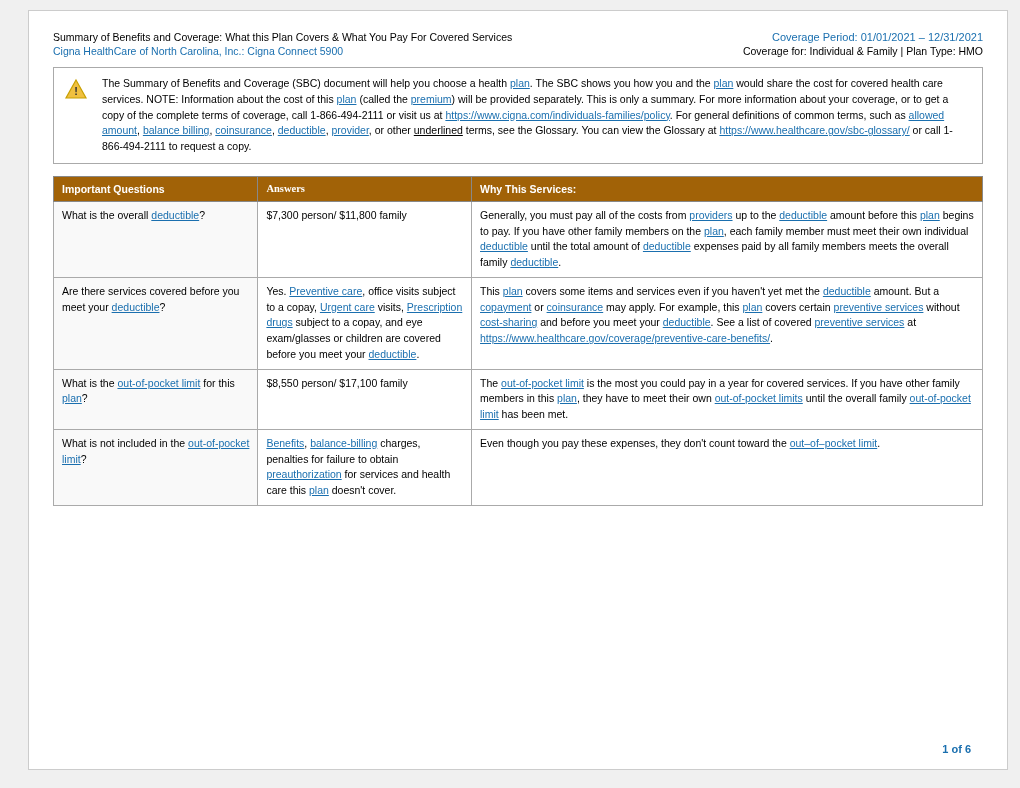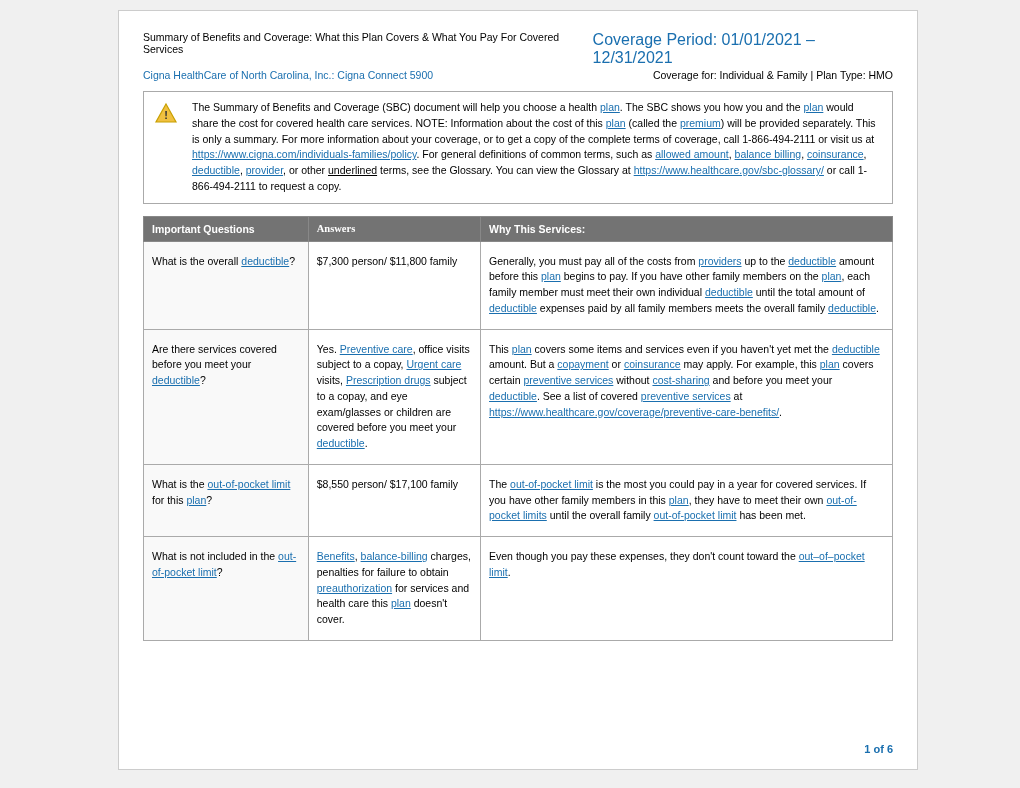--- a/index.html
+++ b/index.html
@@ -7,40 +7,40 @@
       font-family: Arial, sans-serif;
       font-size: 11px;
       background: #f0f0f0;
       display: flex;
       justify-content: center;
       align-items: flex-start;
       min-height: 788px;
       padding: 10px;
     }
     .page {
-      width: 800px;
+      width: 980px;
       min-height: 760px;
       background: #fff;
       padding: 20px 24px 40px 24px;
       position: relative;
       border: 1px solid #ccc;
       margin-left: 16px;
     }
     .header-top {
       display: flex;
       justify-content: space-between;
       margin-bottom: 2px;
     }
     .header-left {
       font-size: 10.5px;
       color: #000;
       max-width: 500px;
     }
     .header-right {
-      font-size: 16px;
+      font-size: 11px;
       color: #1a6faf;
     }
     .header-sub-left {
       color: #1a6faf;
       font-size: 10.5px;
     }
     .header-sub-right {
       font-size: 10.5px;
       color: #000;
       text-align: right;
@@ -75,43 +75,43 @@
       font-size: 10.5px;
       line-height: 1.5;
       color: #000;
     }
     .main-table {
       width: 100%;
       border-collapse: collapse;
       font-size: 10.5px;
     }
     .main-table thead tr th {
-      background: #737373;
+      background: #a16207;
       color: #fff;
       padding: 6px 8px;
       font-weight: bold;
       border: 1px solid #888;
       text-align: left;
     }
     .main-table thead tr th:first-child { width: 22%; }
     .main-table thead tr th:nth-child(2) { width: 23%; font-family: Liberation Serif, serif; }
     .main-table thead tr th:nth-child(3) { width: 55%; }
     .main-table tbody tr td {
       border: 1px solid #aaa;
-      padding: 12px 8px;
+      padding: 6px 8px;
       vertical-align: top;
       line-height: 1.5;
     }
     .main-table tbody tr td:first-child {
       background: #f9f9f9;
     }
     .page-num {
       position: absolute;
       bottom: 14px;
-      right: 24px;
+      right: 36px;
       font-size: 11px;
       color: #1a6faf;
       font-weight: bold;
     }
   </style>
 </head>
 <body>
 
 <div class="page">
 

